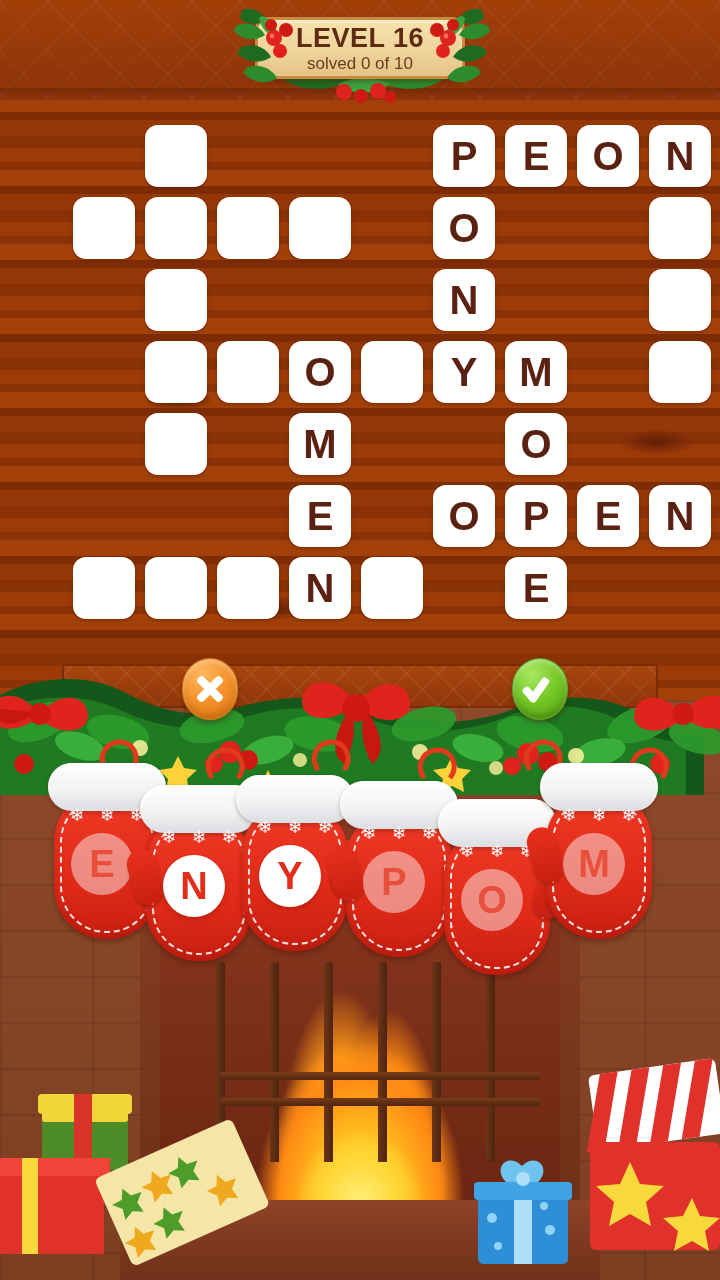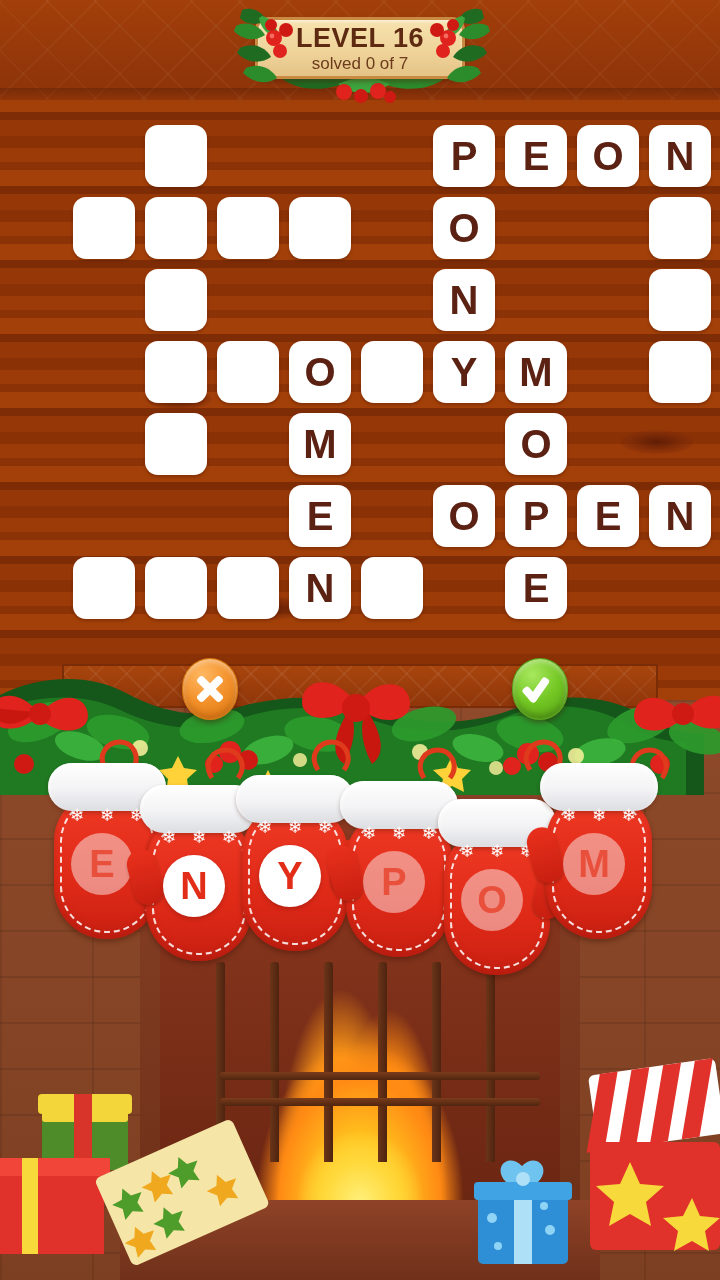--- a/index.html
+++ b/index.html
@@ -354,21 +354,21 @@
 
   <div class="circ-btn gear-btn">
     <svg class="gear-glyph" viewBox="0 0 24 24">
       <path fill="#ffffff" d="M12 8.2a3.8 3.8 0 1 0 0 7.6 3.8 3.8 0 0 0 0-7.6zm0 5.6a1.8 1.8 0 1 1 0-3.6 1.8 1.8 0 0 1 0 3.6z"></path>
       <path fill="#ffffff" d="M21 13.4v-2.8l-2.4-.4a6.9 6.9 0 0 0-.8-1.9l1.4-2-2-2-2 1.4a6.9 6.9 0 0 0-1.9-.8L12.9 3h-2.8l-.4 2.4c-.66.18-1.3.45-1.9.8l-2-1.4-2 2 1.4 2c-.35.6-.62 1.24-.8 1.9L3 10.6v2.8l2.4.4c.18.66.45 1.3.8 1.9l-1.4 2 2 2 2-1.4c.6.35 1.24.62 1.9.8l.4 2.4h2.8l.4-2.4c.66-.18 1.3-.45 1.9-.8l2 1.4 2-2-1.4-2c.35-.6.62-1.24.8-1.9l2.4-.4z"></path>
     </svg>
   </div>
 
   <div class="level-plate">
     <div class="level-title">LEVEL 16</div>
-    <div class="level-sub">solved 0 of 7</div>
+    <div class="level-sub">solved 0 of 10</div>
   </div>
 
   <svg class="holly-left" viewBox="0 0 80 92">
     <path fill="#1f6b22" d="M14 6c10-4 20 2 24 10-8 6-20 5-26-2z"></path>
     <path fill="#2c8c2c" d="M8 22c12-6 24 0 29 9-10 7-23 5-31-4z"></path>
     <path fill="#1f6b22" d="M12 44c13-7 26 0 31 9-11 8-25 5-34-4z"></path>
     <path fill="#2c8c2c" d="M18 64c13-6 26 1 31 10-11 8-25 4-34-5z"></path>
     <path fill="#3da53d" d="M34 12c10 2 16 12 16 22-10-2-18-11-19-20z"></path>
     <circle cx="46" cy="34" r="8" fill="#e0231c"></circle>
     <circle cx="58" cy="26" r="7" fill="#cf1a14"></circle>

